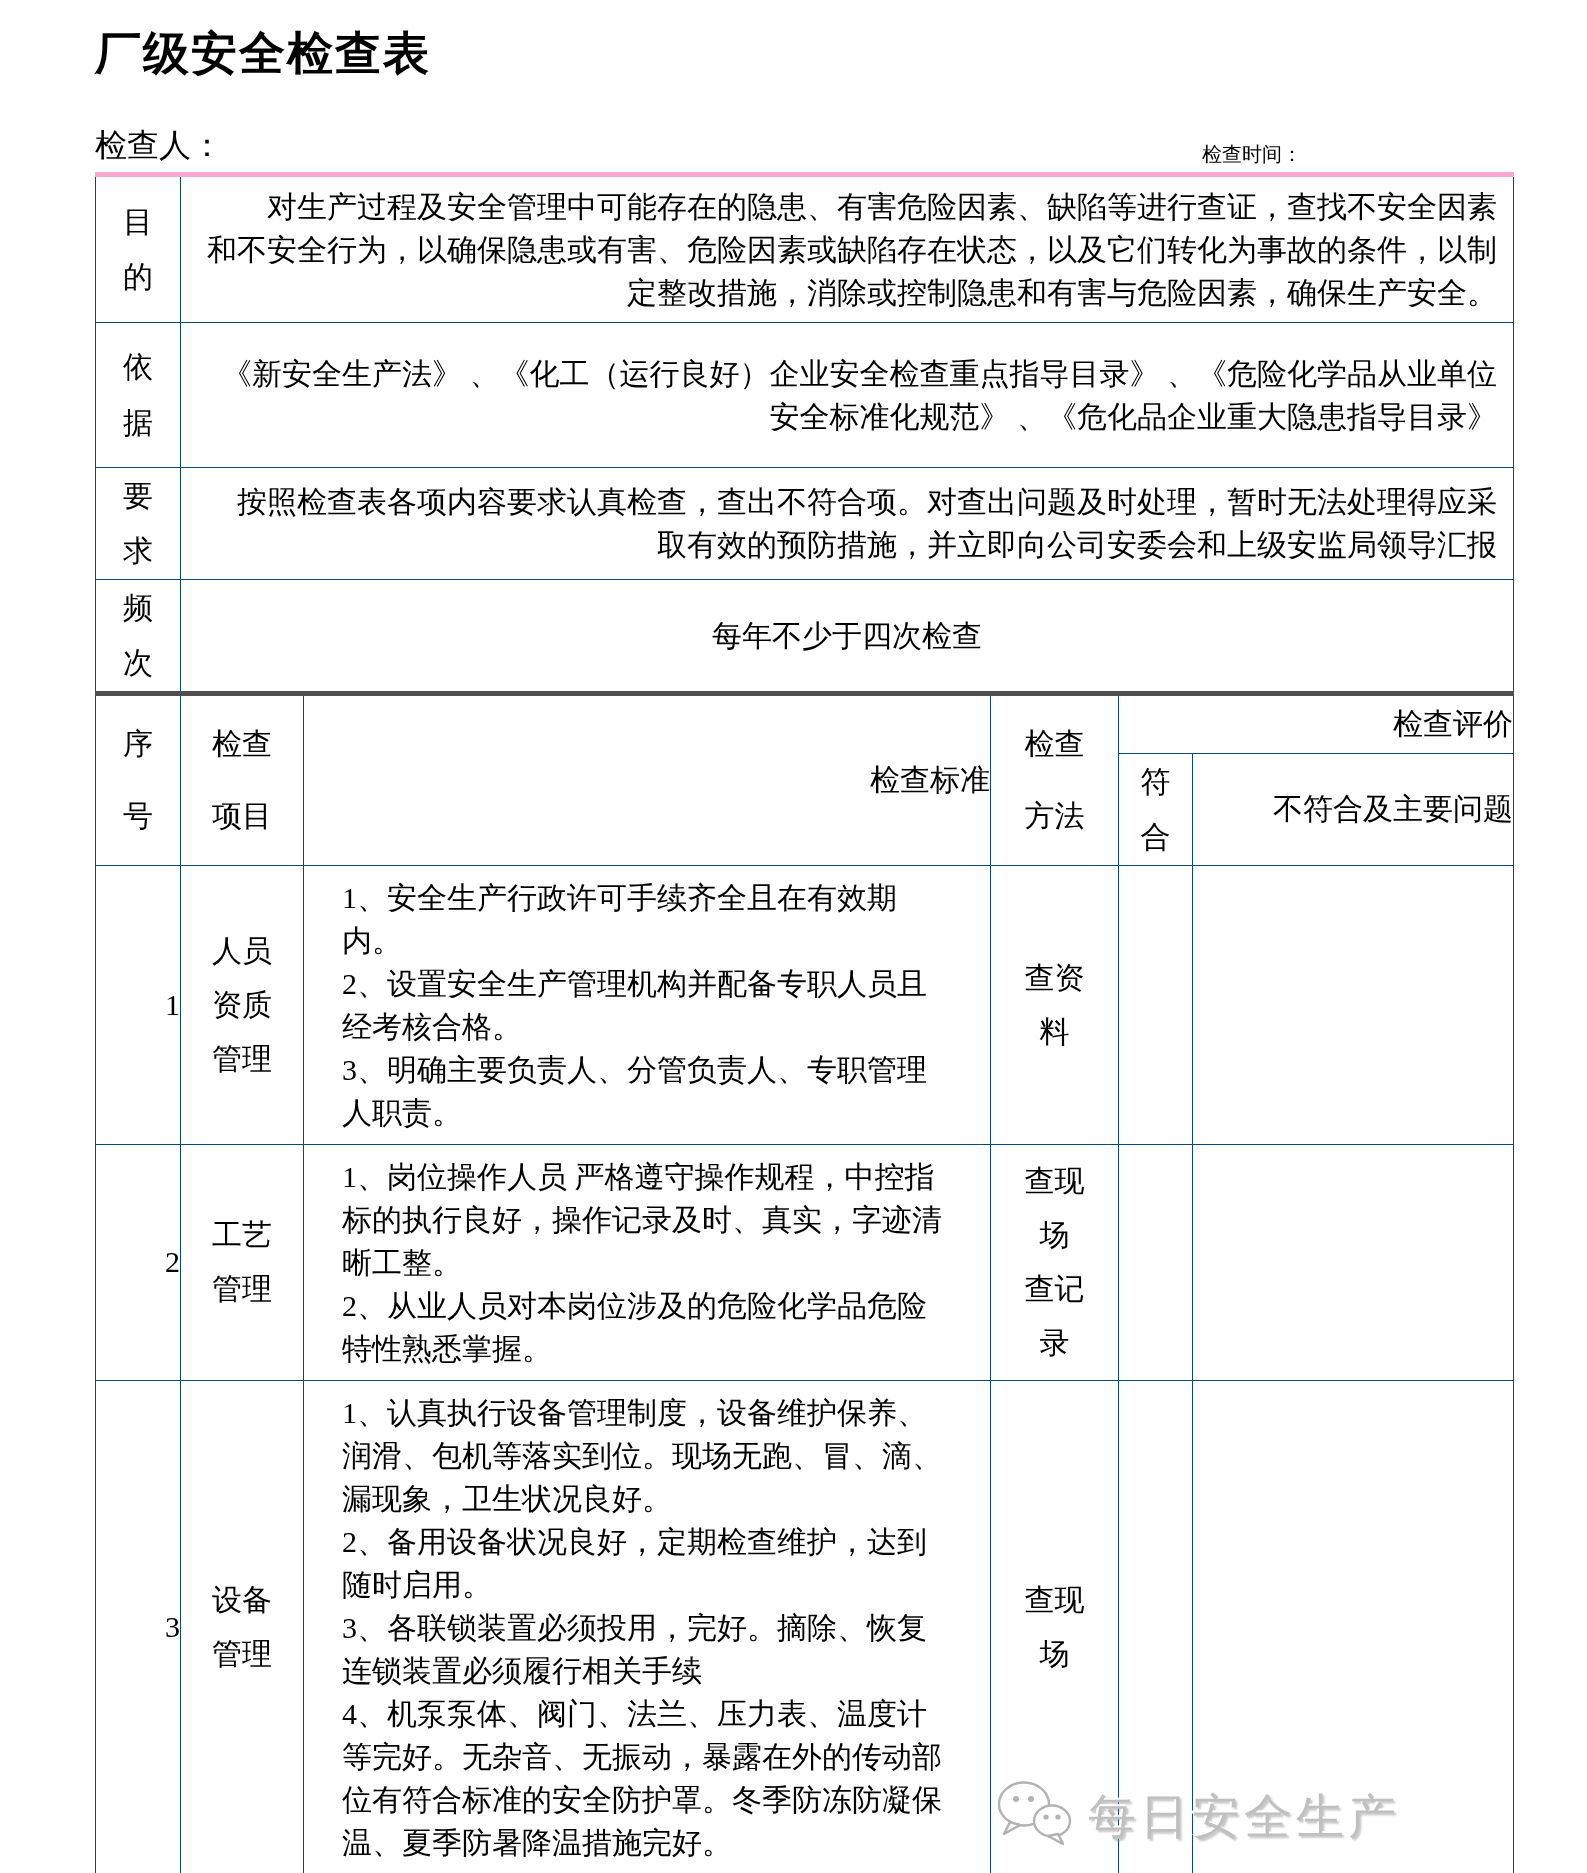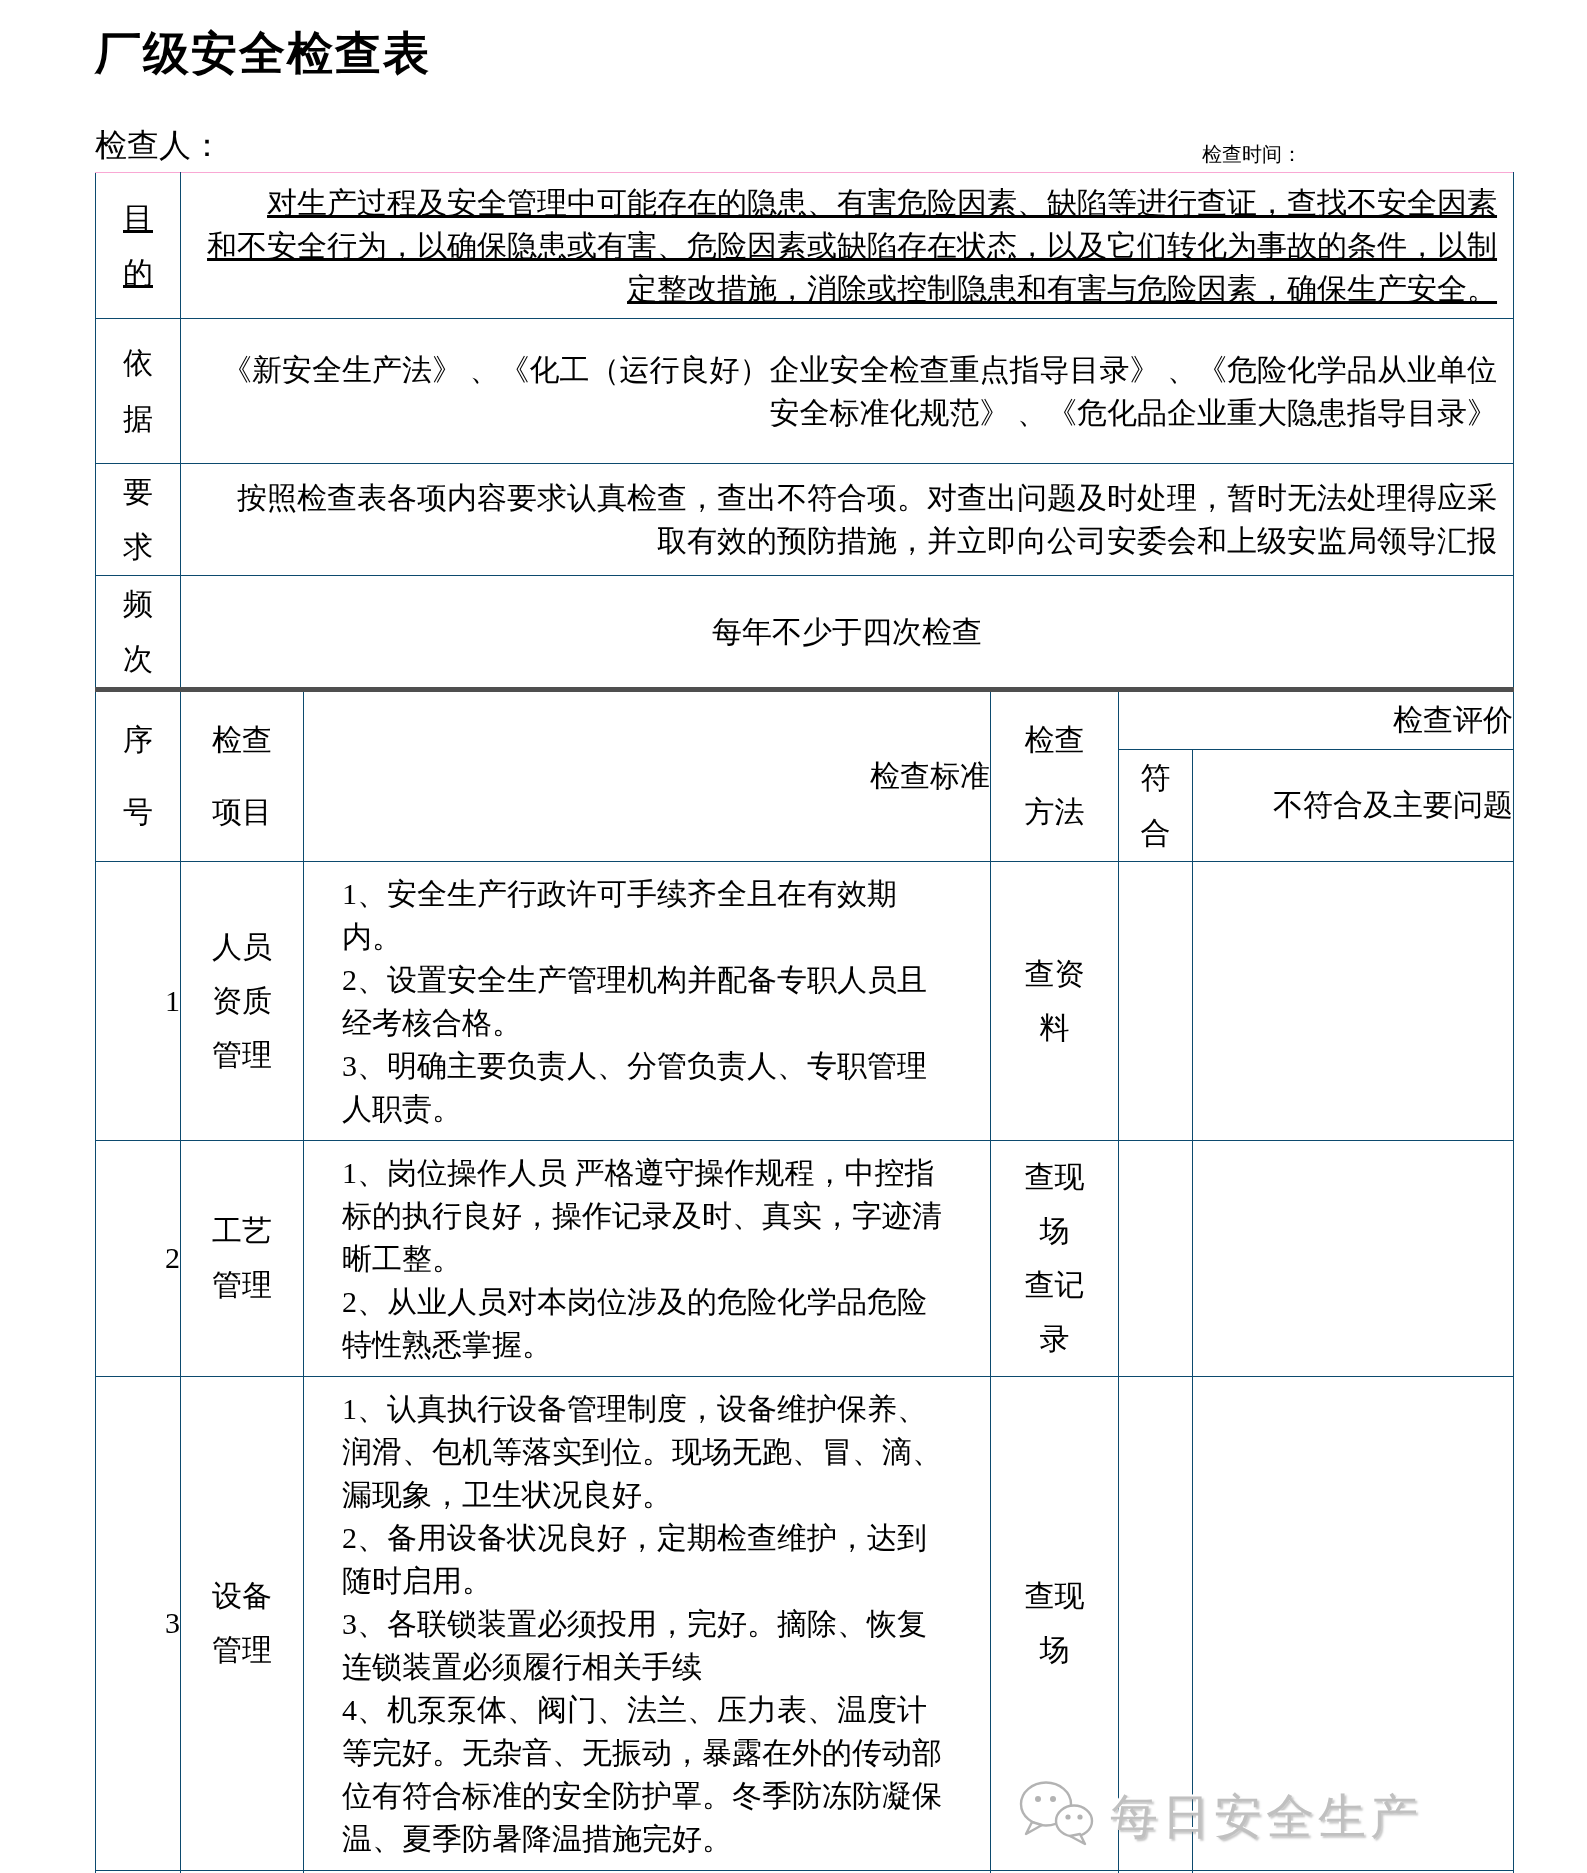--- a/index.html
+++ b/index.html
@@ -20,21 +20,21 @@
   .meta-line .who{position:absolute;left:0;bottom:4px;font-size:32px;}
   .meta-line .when{position:absolute;left:1107px;bottom:4px;font-size:20px;}
 
   table.sheet{
     border-collapse:collapse;table-layout:fixed;width:1418px;
   }
   table.sheet td,table.sheet th{
     border:1px solid #0c4a6e;box-sizing:border-box;
     font-weight:normal;vertical-align:middle;padding:0;
   }
-  tr.top-edge td{border-top:1px solid #f9a8d4;text-decoration:underline;}
+  tr.top-edge td{border-top:5px solid #f9a8d4;}
   tr.hdr1 td{border-top:5px solid #4f4f4f;}
   tr.bottom-edge td{border-bottom:3px solid #1f1f1f;}
 
   
   .v1{width:1em;margin:0 auto;word-break:break-all;text-align:center;line-height:1.85;}
   .v2{width:2em;margin:0 auto;word-break:break-all;text-align:center;line-height:1.8;}
   .v1.hdr,.v2.hdr{line-height:2.4;}
 
   .meta-text{
     padding:8px 16px;line-height:43px;text-align:right;
@@ -46,21 +46,21 @@
   td.std{vertical-align:top;}
   .std-text{
     padding:10px 38px 10px 14px;line-height:43px;white-space:pre-line;
     text-align:left;word-break:break-all;margin-left:24px;
   }
   .method-text{white-space:pre-line;}
   .hdr-center{text-align:right;line-height:1.4;}
 
   
   .watermark{
-    position:absolute;left:1018px;top:1778px;display:flex;align-items:center;
+    position:absolute;left:996px;top:1778px;display:flex;align-items:center;
     gap:12px;pointer-events:none;
   }
   .watermark .wm-text{
     font-size:48px;letter-spacing:4px;color:#c0c0c0;
     text-shadow:-2px -2px 0 #ffffff,2px 2px 2px rgba(130,130,130,0.45);
     font-family:"Liberation Sans","DejaVu Sans",sans-serif;
   }
 </style>
 </head>
 <body>

